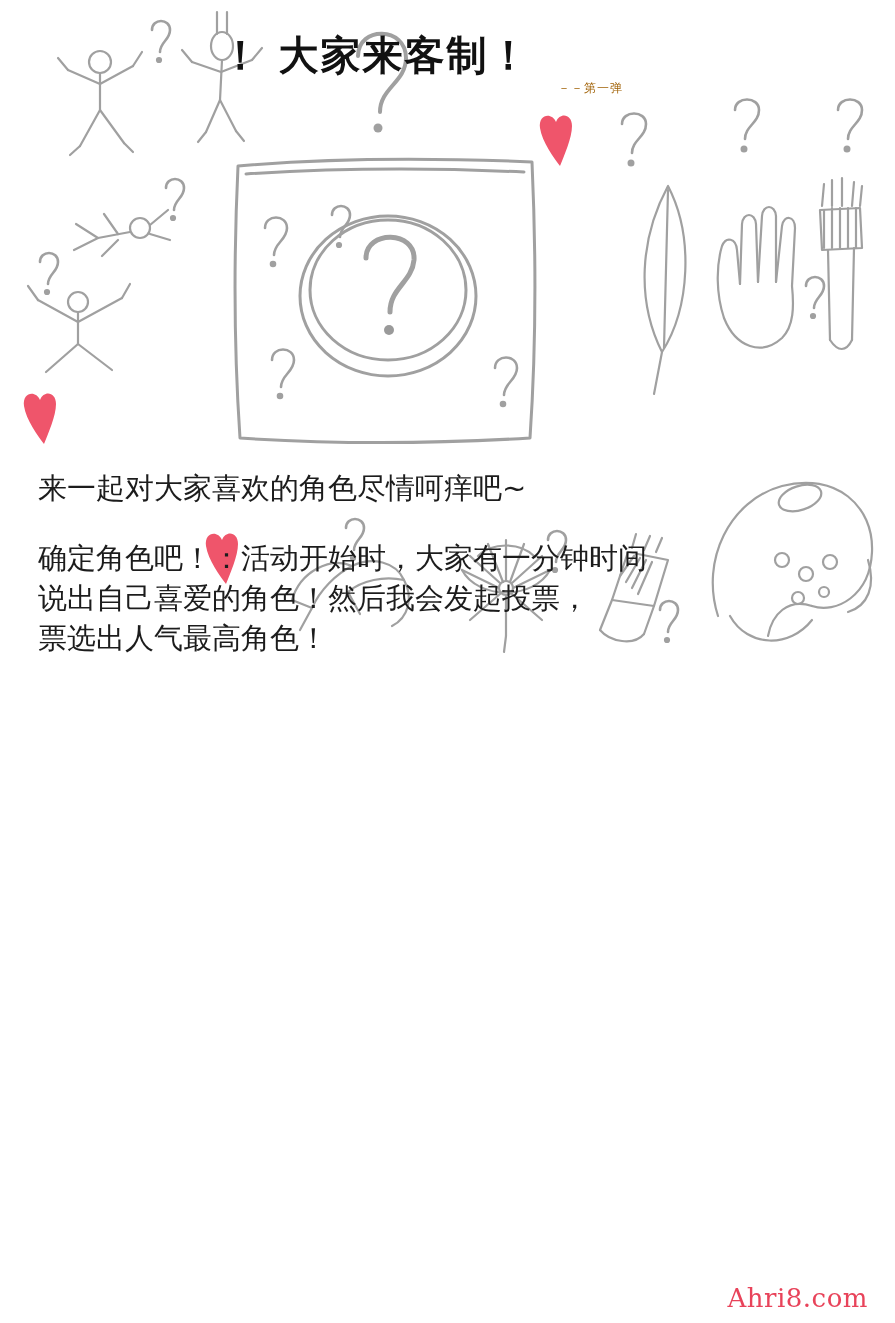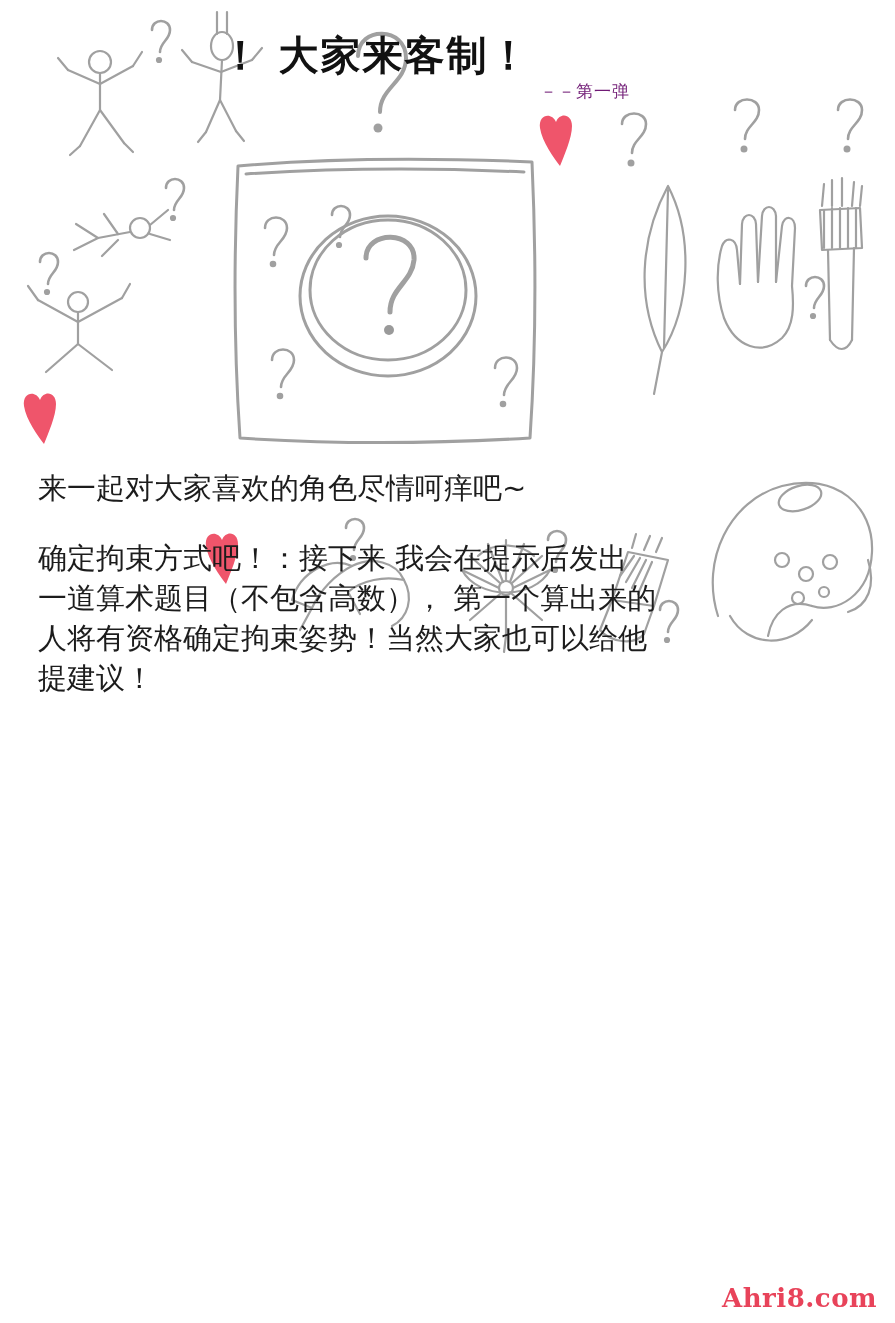--- a/index.html
+++ b/index.html
@@ -33,25 +33,25 @@
     width: 751px;
     text-align: center;
     font-size: 40px;
     font-weight: bold;
     letter-spacing: 2px;
     color: #111;
     font-family: "DejaVu Sans", sans-serif;
   }
   .subtitle {
     position: absolute;
-    left: 540px;
+    left: 558px;
     top: 80px;
     width: 200px;
-    font-size: 17px;
-    color: #701a75;
+    font-size: 12px;
+    color: #a16207;
     font-family: "DejaVu Sans", sans-serif;
     letter-spacing: 1px;
   }
 
   
   .body-text {
     position: absolute;
     left: 26px;
     top: 468px;
     width: 850px;
@@ -61,25 +61,25 @@
     color: #1c1c1c;
   }
   .para {
     margin: 0 0 30px 12px;
     white-space: pre-wrap;
   }
 
   
   .watermark {
     position: absolute;
-    right: 18px;
+    right: 27px;
     bottom: 10px;
     font-family: "DejaVu Serif", serif;
     font-size: 26px;
-    font-weight: bold;
+    font-weight: normal;
     color: #e8435a;
     letter-spacing: 0.5px;
   }
 </style>
 </head>
 <body>
 
 <svg class="doodles" viewBox="0 0 895 1323" xmlns="http://www.w3.org/2000/svg">
   <g fill="none" stroke="#a0a0a0" stroke-width="2.2" stroke-linecap="round" stroke-linejoin="round">
 
@@ -246,19 +246,18 @@
     <path d="M222 540 C218 530, 204 532, 206 546 C208 560, 220 576, 226 584
              C230 574, 238 556, 238 544 C238 532, 226 530, 222 540 Z"></path>
   </g>
 </svg>
 
 <div class="title">！ 大家来客制！</div>
 <div class="subtitle">－－第一弹</div>
 
 <div class="body-text">
   <p class="para">来一起对大家喜欢的角色尽情呵痒吧~</p>
-  <p class="para">确定拘束方式吧！：接下来 我会在提示后发出
-一道算术题目（不包含高数）， 第一个算出来的
-人将有资格确定拘束姿势！当然大家也可以给他
-提建议！</p>
+  <p class="para">确定角色吧！：活动开始时，大家有一分钟时间
+说出自己喜爱的角色！然后我会发起投票，
+票选出人气最高角色！</p>
 </div>
 
 <div class="watermark">Ahri8.com</div>
 
 </body></html>

